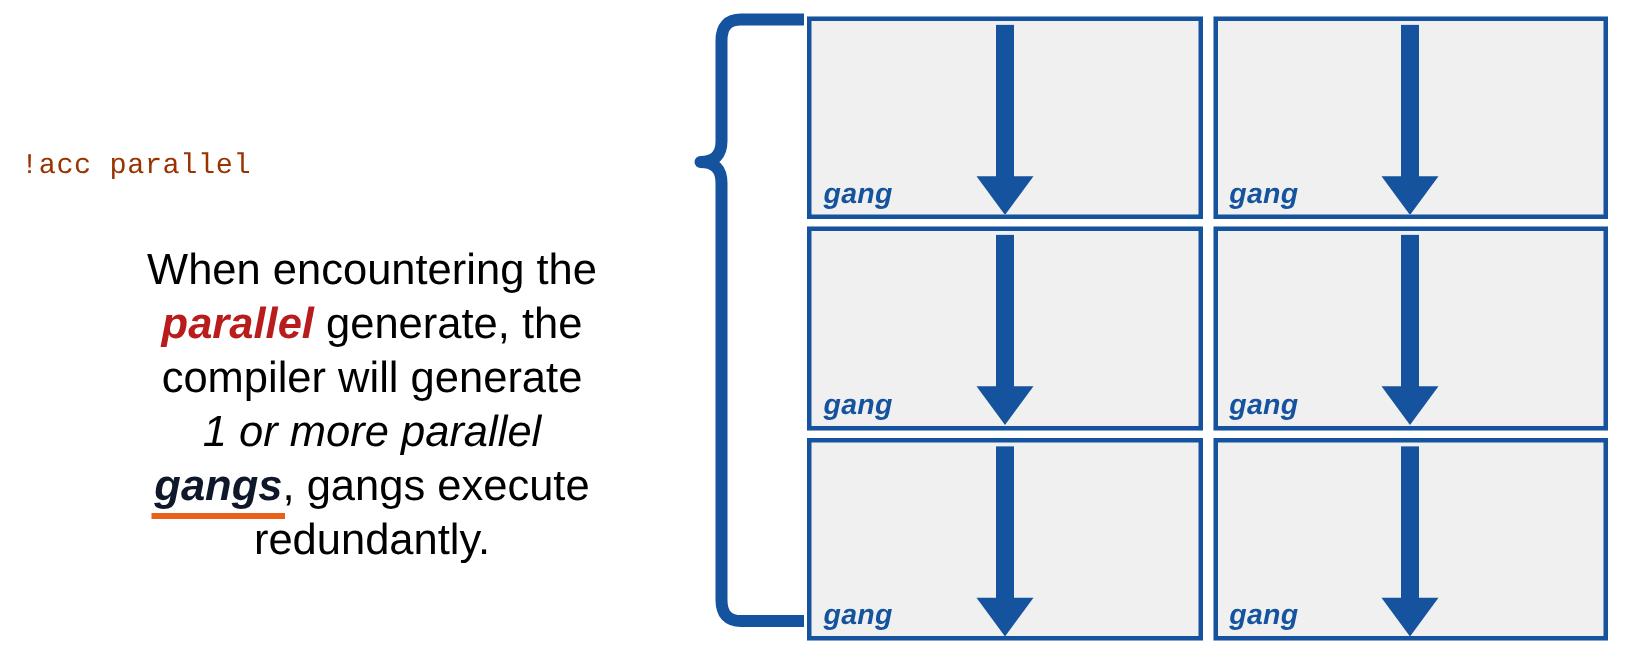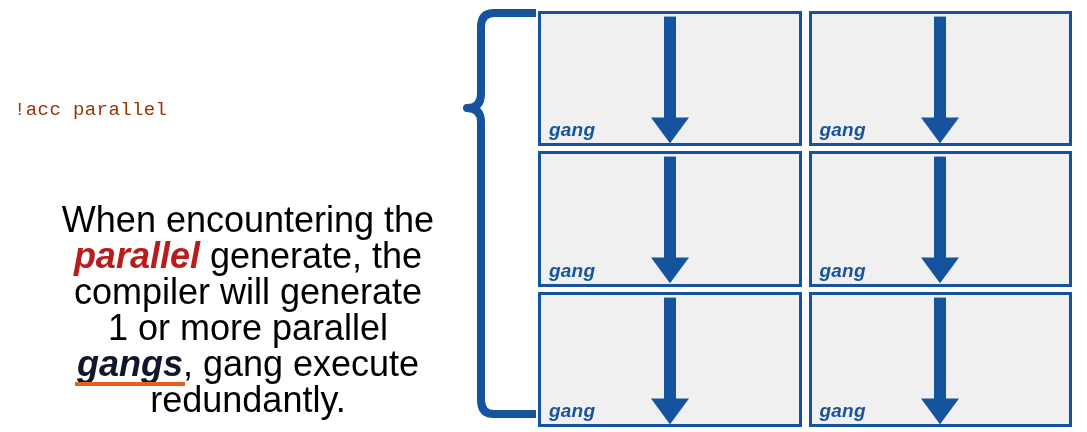--- a/index.html
+++ b/index.html
@@ -34,32 +34,32 @@
     color: #993300;
     white-space: pre;
   }
 
   #body-text {
     position: absolute;
     left: 58px;
     top: 162px;
     width: 380px;
     text-align: center;
-    font-size: 36px;
+    font-size: 29px;
     line-height: 36px;
     color: #000000;
     font-family: "Liberation Sans", sans-serif;
-    margin-top: 40px;
   }
   #body-text .kw-blue {
     color: #b91c1c;
     font-weight: bold;
     font-style: italic;
   }
   #body-text .it {
+    font-style: italic;
   }
   #body-text .kw-underline {
     color: #0f172a;
     font-weight: bold;
     font-style: italic;
     position: relative;
     display: inline-block;
   }
   #body-text .kw-underline::after {
     content: "";
@@ -135,21 +135,21 @@
 
   <div id="body-text">
     <span>When encountering the</span>
     <br>
     <span class="kw-blue">parallel</span><span> generate, the</span>
     <br>
     <span>compiler will generate</span>
     <br>
     <span class="it">1 or more parallel</span>
     <br>
-    <span class="kw-underline">gangs</span><span>, gang execute</span>
+    <span class="kw-underline">gangs</span><span>, gangs execute</span>
     <br>
     <span>redundantly.</span>
   </div>
 
 </div>
 
 <div id="brace">
   <svg width="92" height="428" viewBox="0 0 92 428" xmlns="http://www.w3.org/2000/svg" aria-hidden="true">
     <path d="M 88 9
              L 46 9

